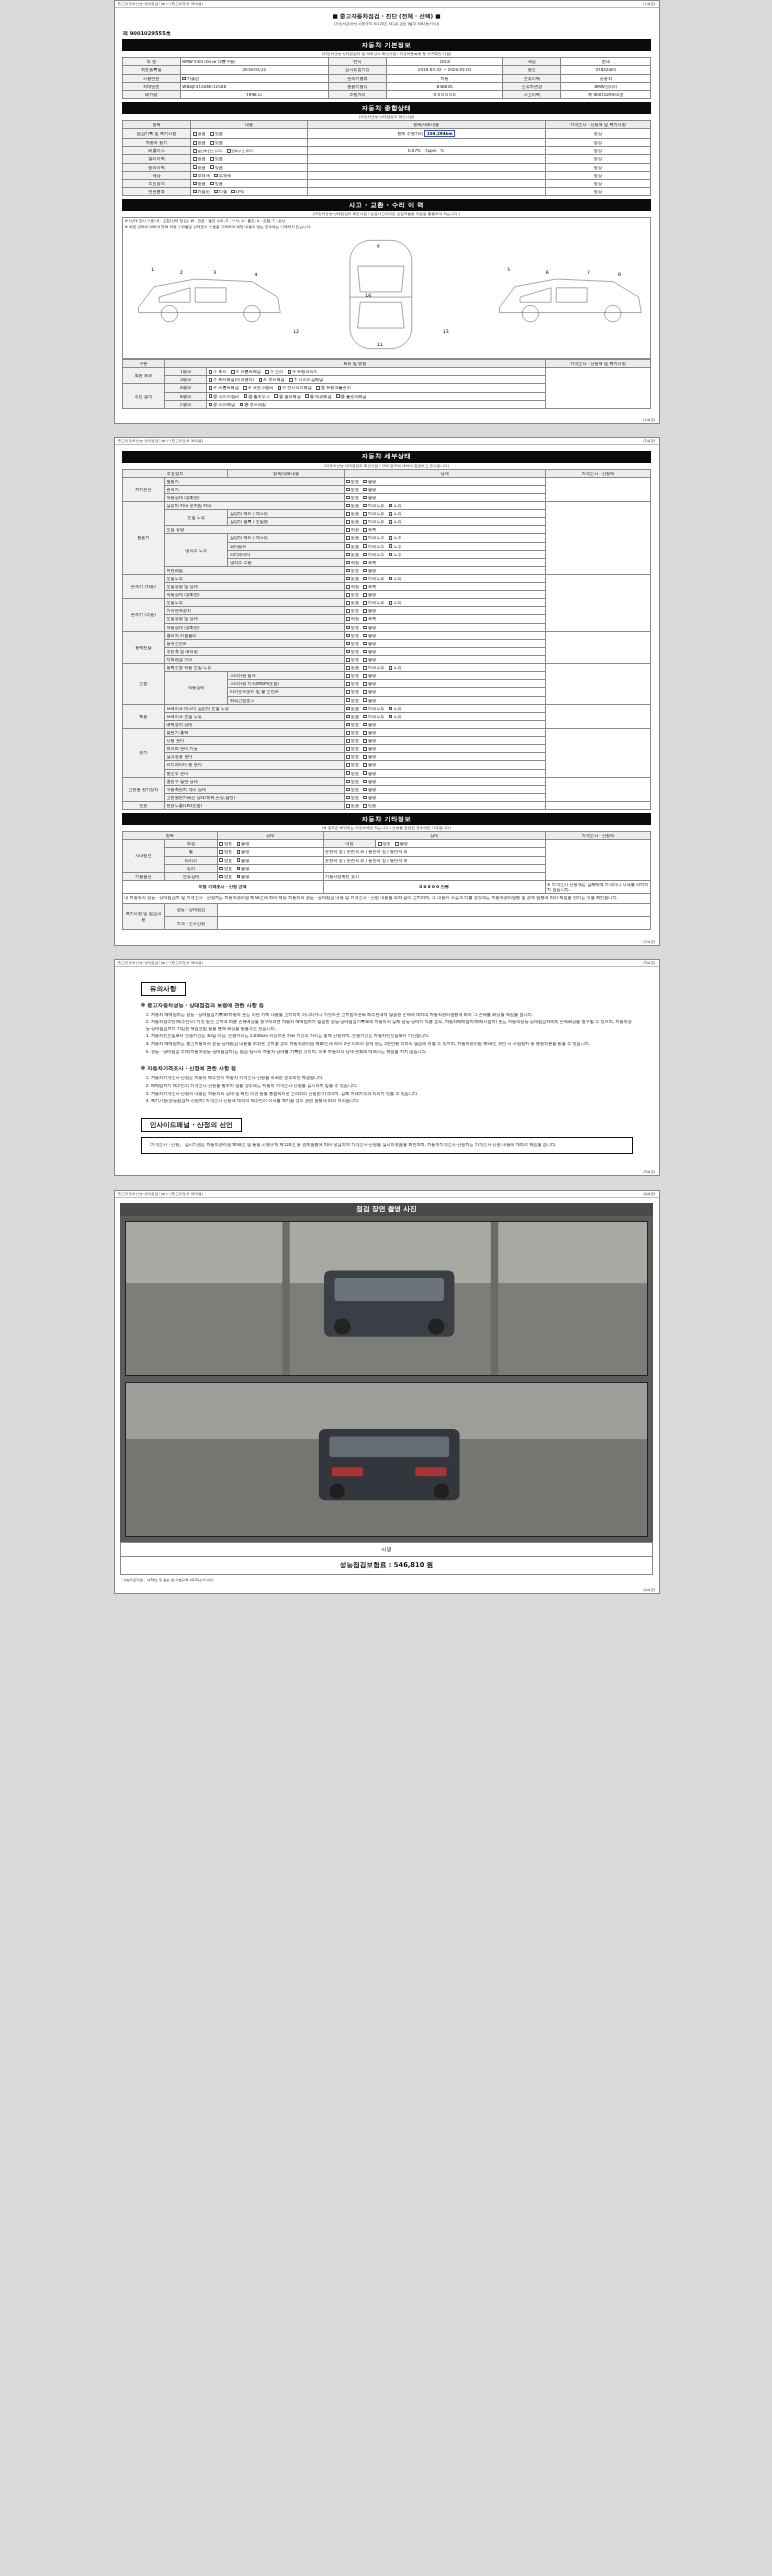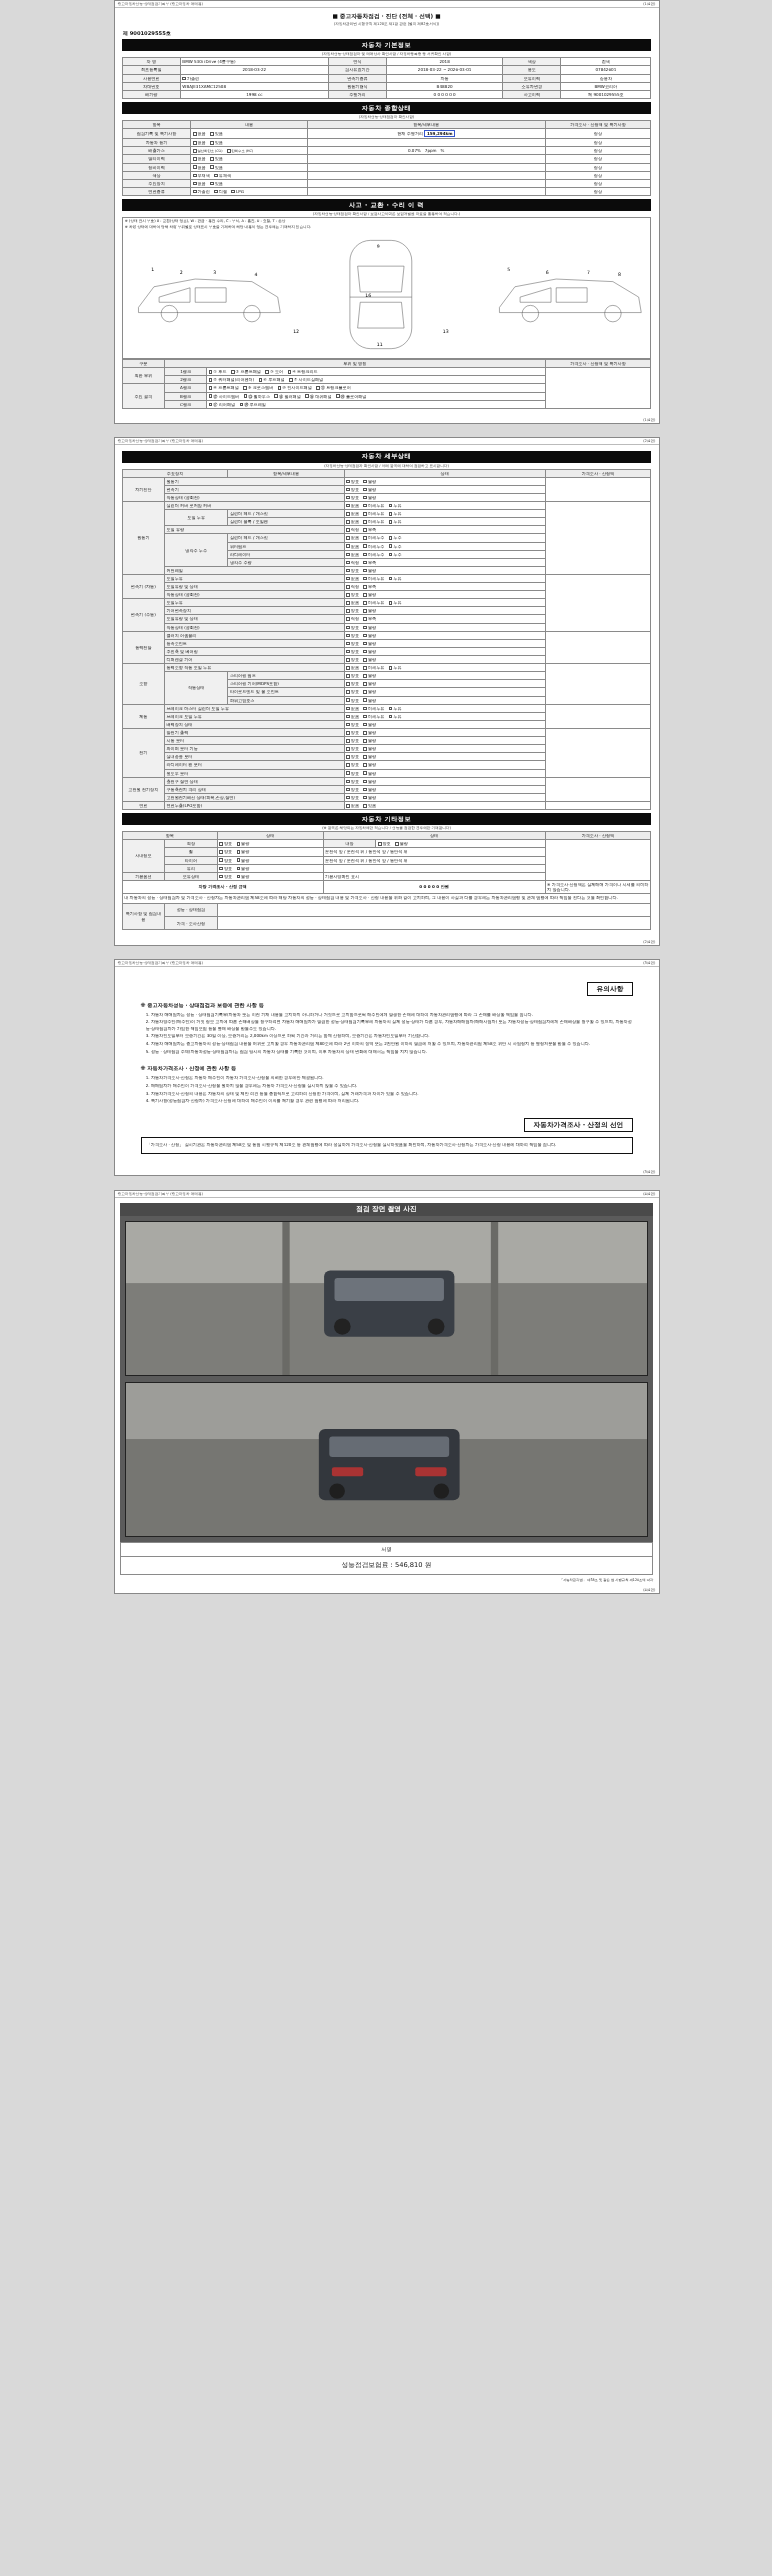--- a/index.html
+++ b/index.html
@@ -55,22 +55,22 @@
   .photo-title { background:#4a4a4a; color:#fff; text-align:center; font-size:6.7px; font-weight:bold; padding:2.1px 0; }
   .photo-box { background:#5b5b5b; padding:5.2px; display:flex; flex-direction:column; gap:5.2px; }
   .photo { height:155px; border:0.5px solid #222; position:relative; overflow:hidden; }
   .sign-row { border:0.5px solid #8a8a8a; border-top:none; display:flex; }
   .sign-row > div { padding:3.1px; font-size:5.2px; }
 
   .notice-title { border:1px solid #111; display:inline-block; padding:1.5px 8.2px; font-size:6.7px; font-weight:bold; }
   .notice-h { font-size:5.2px; font-weight:bold; margin:5.2px 0 3.1px; }
   .notice-p { font-size:4.1px; line-height:1.6; margin:1px 0 1px 5.2px; }
   .boxed { border:1px solid #111; padding:4.1px 5.2px; margin-top:5.2px; }
-  .cn { text-align:right; }
-  .fee { text-align:center; font-size:6.7px; font-weight:normal; padding:4.1px 0; }
+  .cn { text-align:left; }
+  .fee { text-align:center; font-size:6.7px; font-weight:bold; padding:4.1px 0; }
 </style>
 </head>
 <body>
 
 <div class="page">
   <div class="topline">
     <span>중고자동차성능·상태점검기록부 (중고자동차 매매용)</span>
     <span>(1/4면)</span>
   </div>
   <div class="page-pad">
@@ -810,21 +810,21 @@
     <div class="notice-p">4. 자동차 매매업자는 중고자동차의 성능·상태점검 내용을 허위로 고지할 경우 자동차관리법 제80조에 따라 2년 이하의 징역 또는 2천만원 이하의 벌금에 처할 수 있으며, 자동차관리법 제58조 위반 시 사업정지 등 행정처분을 받을 수 있습니다.</div>
     <div class="notice-p">5. 성능 · 상태점검 주체(자동차성능·상태점검자)는 점검 당시의 자동차 상태를 기록한 것이며, 이후 자동차의 상태 변화에 대해서는 책임을 지지 않습니다.</div>
 
     <div class="notice-h" style="margin-top:10.3px">※ 자동차가격조사 · 산정에 관한 사항 등</div>
     <div class="notice-p">1. 자동차가격조사·산정은 자동차 매수인이 자동차 가격조사·산정을 의뢰한 경우에만 제공됩니다.</div>
     <div class="notice-p">2. 매매업자가 매수인이 가격조사·산정을 원하지 않을 경우에는 자동차 가격조사·산정을 실시하지 않을 수 있습니다.</div>
     <div class="notice-p">3. 자동차가격조사·산정의 내용은 자동차의 상태 및 제반 여건 등을 종합적으로 고려하여 산정한 가격이며, 실제 거래가격과 차이가 있을 수 있습니다.</div>
     <div class="notice-p">4. 특기사항(성능점검자·산정자) 가격조사·산정에 대하여 매수인이 이의를 제기할 경우 관련 법령에 따라 처리됩니다.</div>
 
     <div class="cn" style="margin-top:13.4px">
-      <span class="notice-title">자동차가격조사 · 산정의 선언</span>
+      <span class="notice-title">인사이드패널 · 산정의 선언</span>
     </div>
     <div class="boxed">
       <div class="notice-p" style="margin:0">「가격조사 · 산정」 실시기관은 자동차관리법 제58조 및 동법 시행규칙 제120조 등 관계법령에 따라 성실하게 가격조사·산정을 실시하였음을 확인하며, 자동차가격조사·산정자는 가격조사·산정 내용에 대하여 책임을 집니다.</div>
     </div>
   </div>
   <div class="bottomline">(3/4면)</div>
 </div>
 
 <div class="page">
   <div class="topline">

